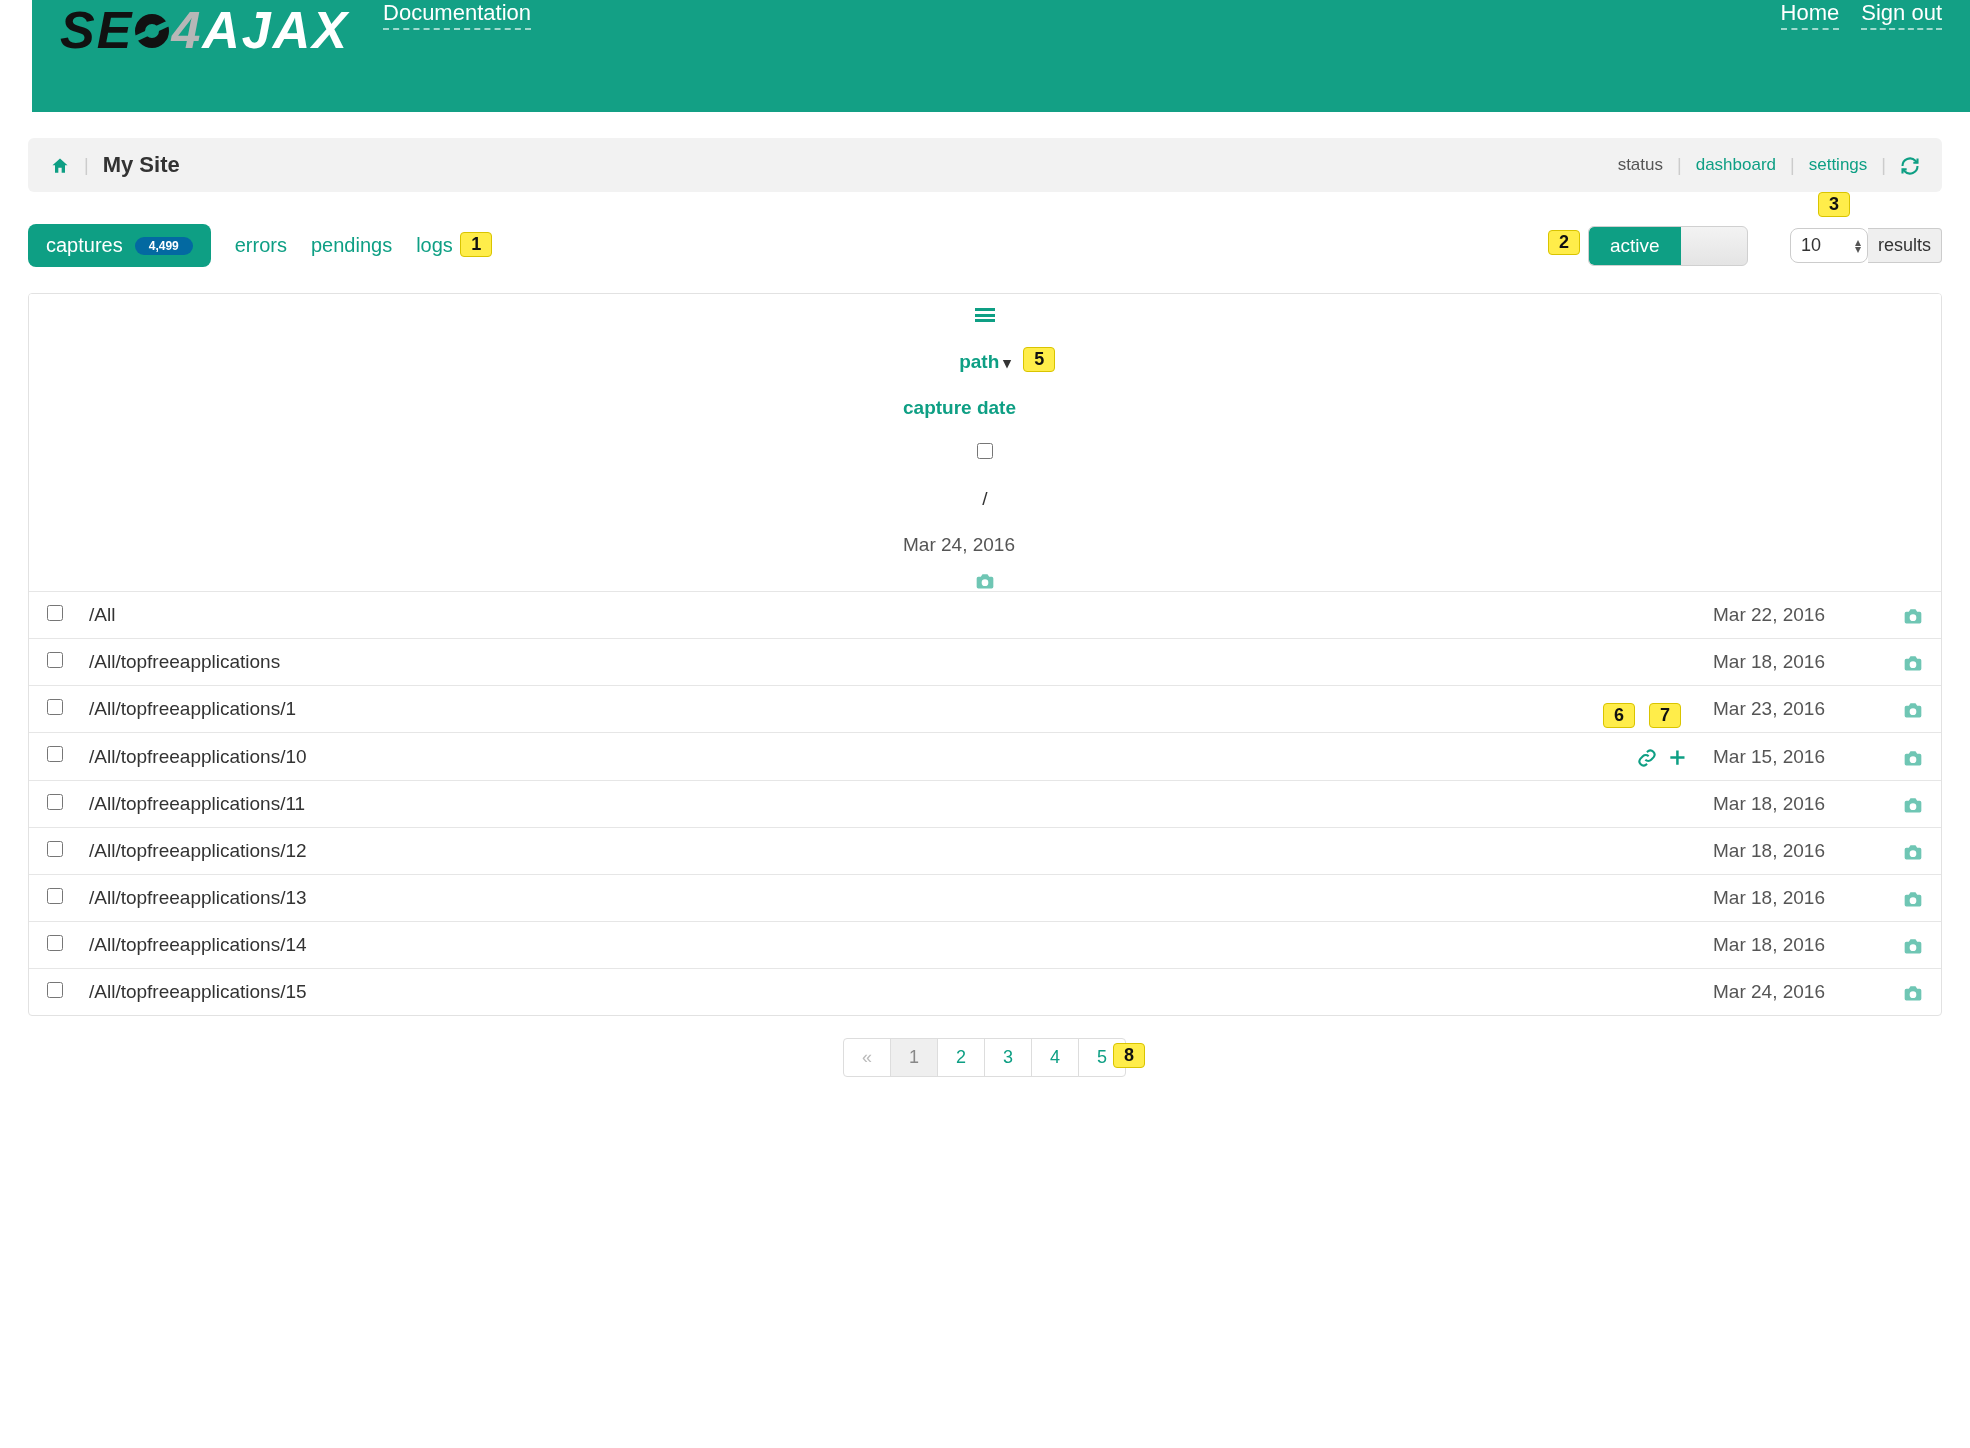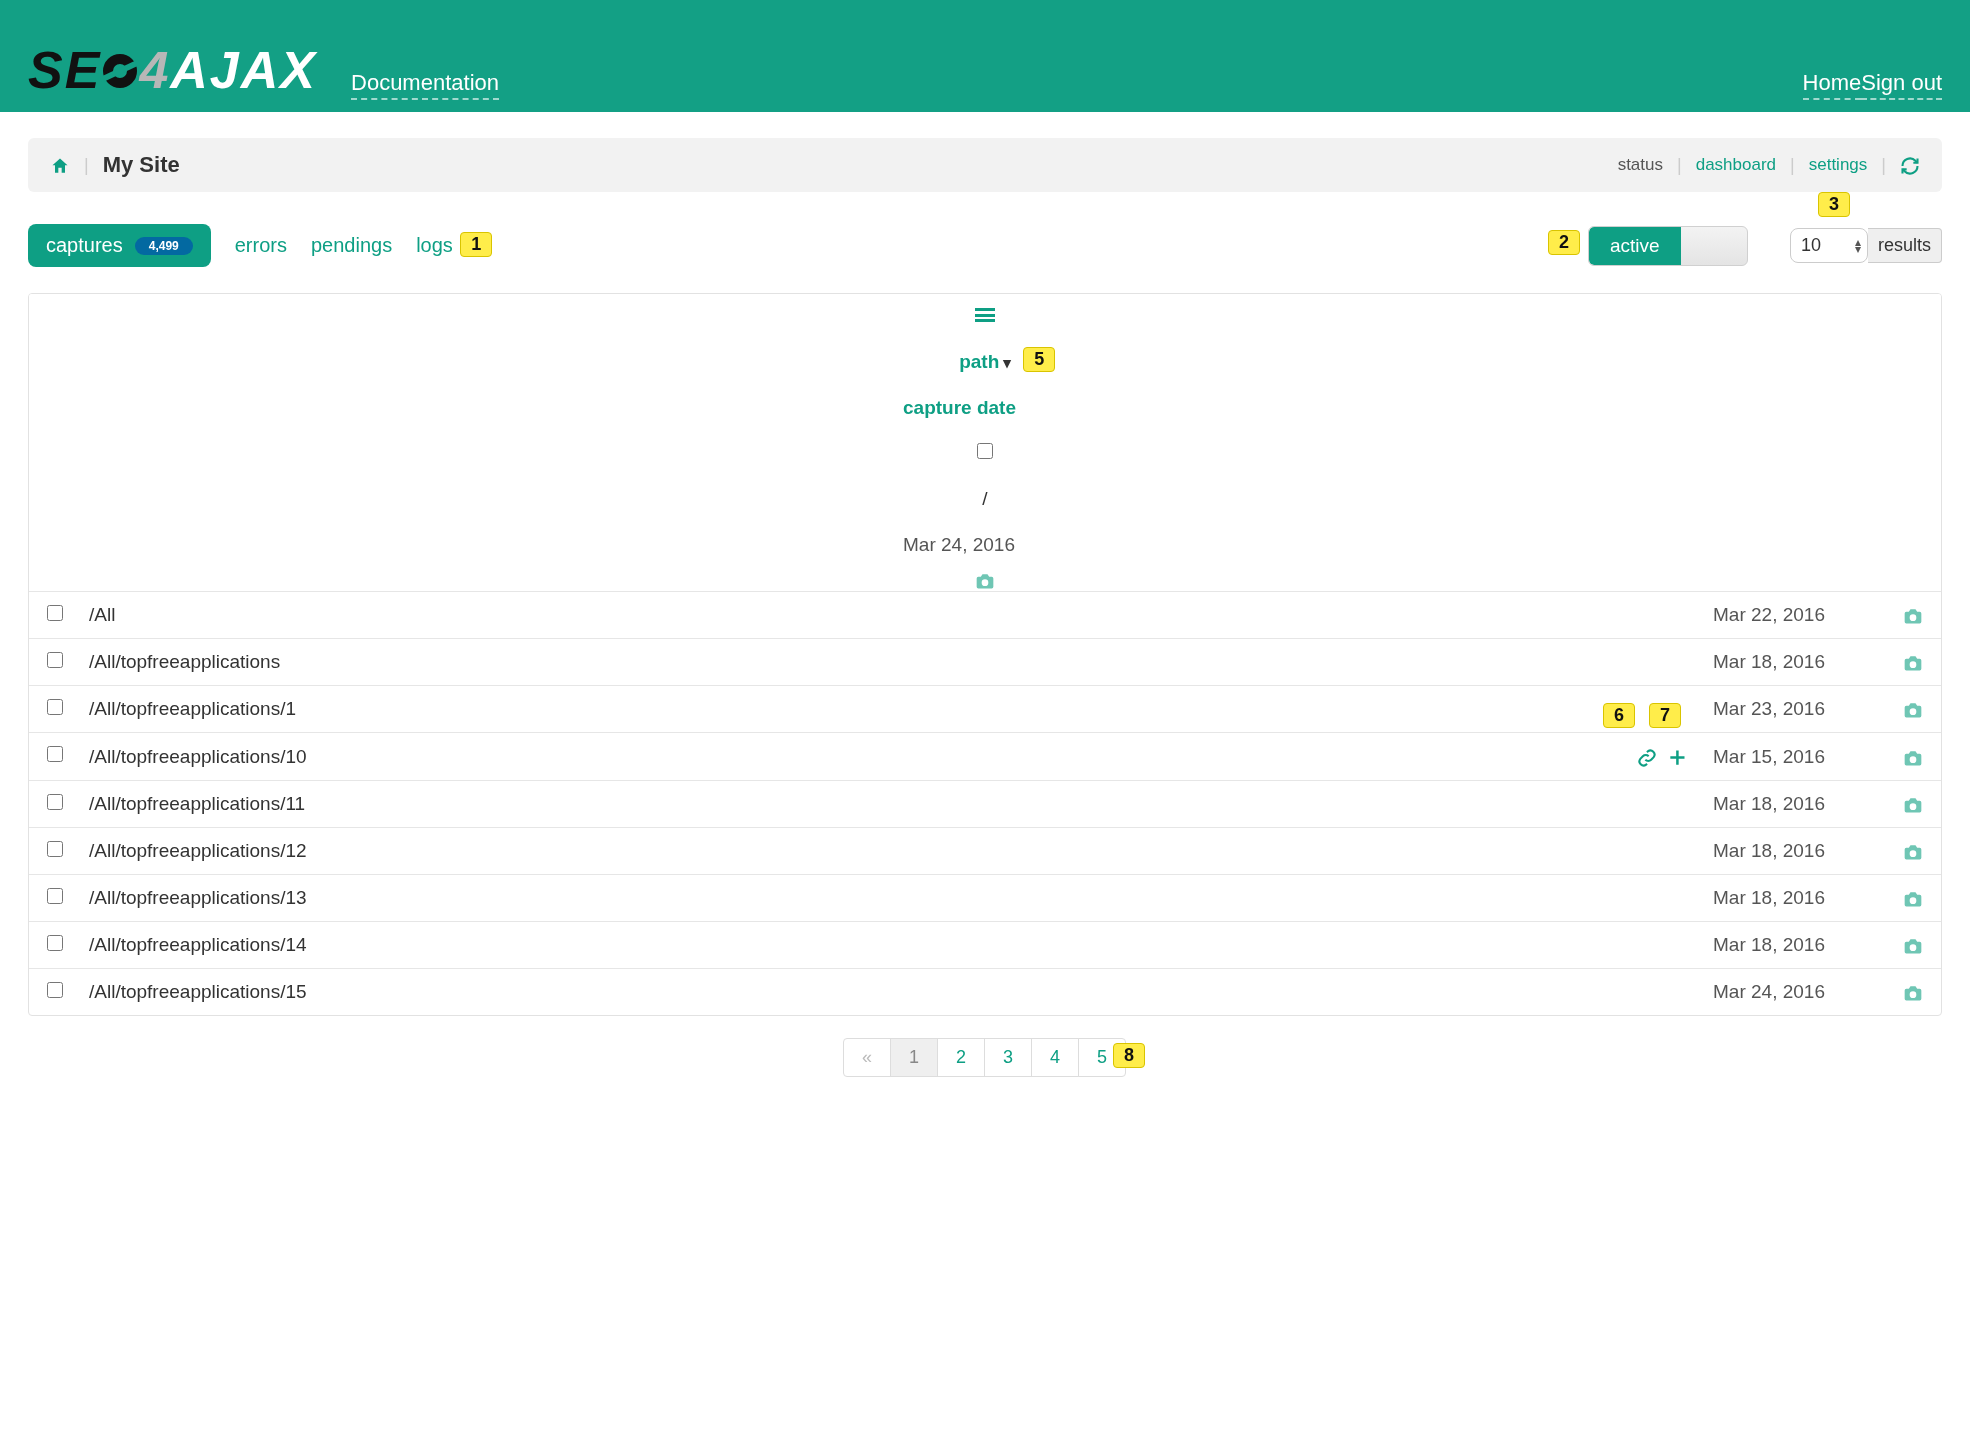--- a/index.html
+++ b/index.html
@@ -5,23 +5,24 @@
 * { box-sizing: border-box; margin: 0; padding: 0; }
 body {
   font-family: -apple-system, "Helvetica Neue", Arial, sans-serif;
   background: #fff;
   color: #333;
   font-size: 18px;
 }
 .topbar {
   background: #13a085;
   display: flex;
-  align-items: flex-end;
-  padding: 12px 28px;
+  align-items: flex-start;
+  padding: 0 28px;
   height: 112px;
+  margin-left: 32px;
 }
 .logo {
   display: flex;
   align-items: baseline;
   font-weight: 900;
   font-size: 52px;
   letter-spacing: 2px;
   font-style: italic;
 }
 .logo-seo { color: #111; }
@@ -48,21 +49,21 @@
   background:#13a085;
   transform:translate(-50%,-50%) rotate(-25deg);
 }
 .doc-link {
   color: #fff;
   font-size: 22px;
   margin-left: 34px;
   border-bottom: 2px dashed rgba(255,255,255,.6);
   padding-bottom: 2px;
 }
-.nav-right { margin-left: auto; display: flex; }
+.nav-right { margin-left: auto; display: flex; gap: 22px; }
 .nav-right a {
   color: #fff; font-size: 22px;
   border-bottom: 2px dashed rgba(255,255,255,.6);
   padding-bottom: 2px;
 }
 .content { padding: 26px 28px 40px; }
 .breadcrumb {
   background: #f2f2f2;
   border-radius: 6px;
   padding: 14px 22px;

